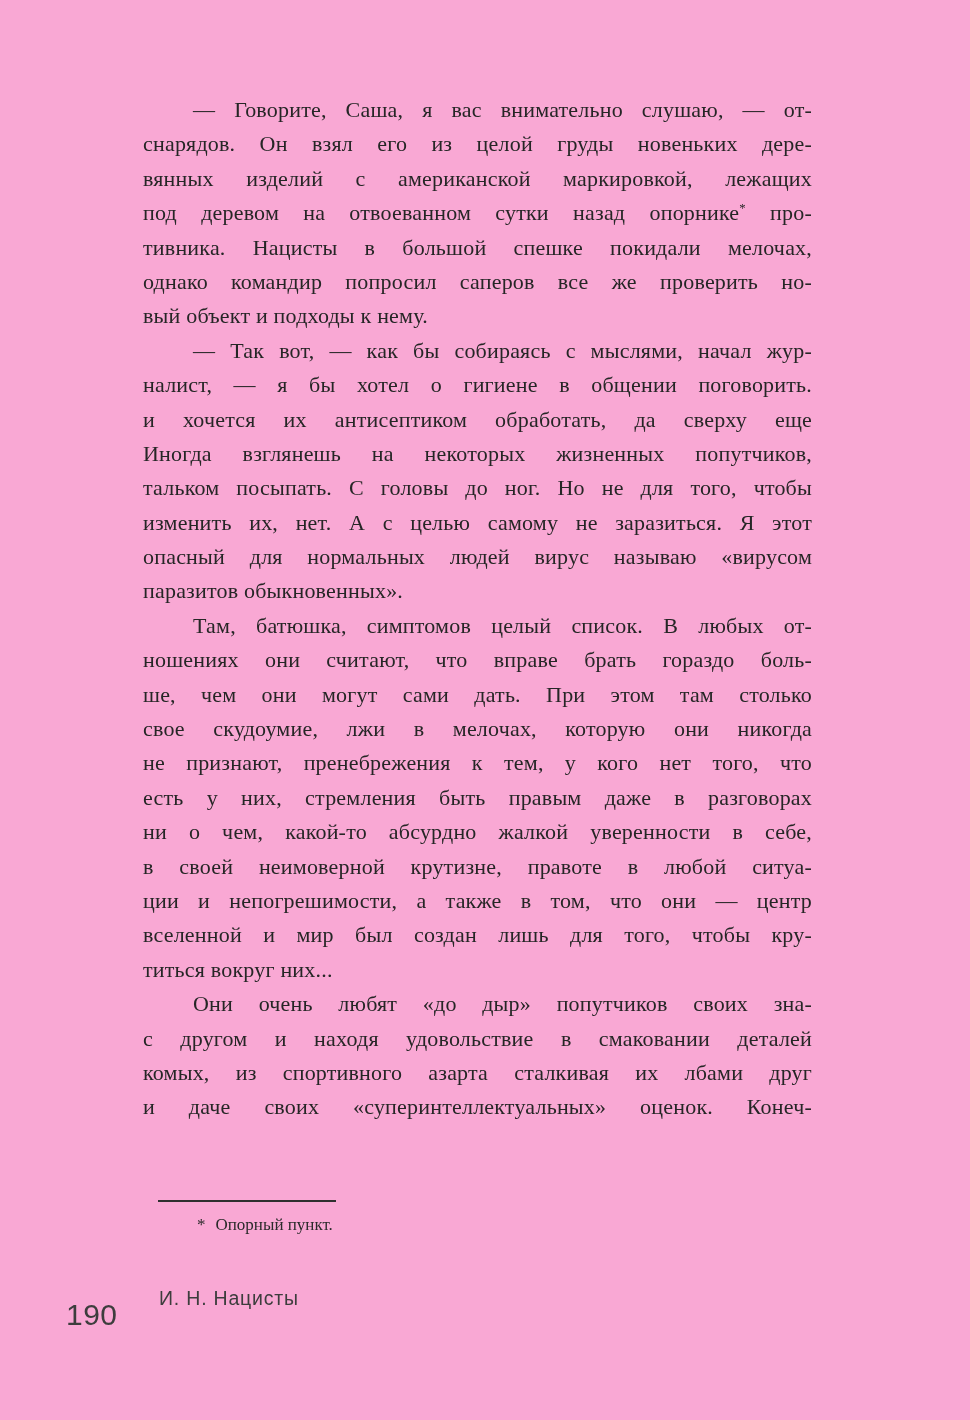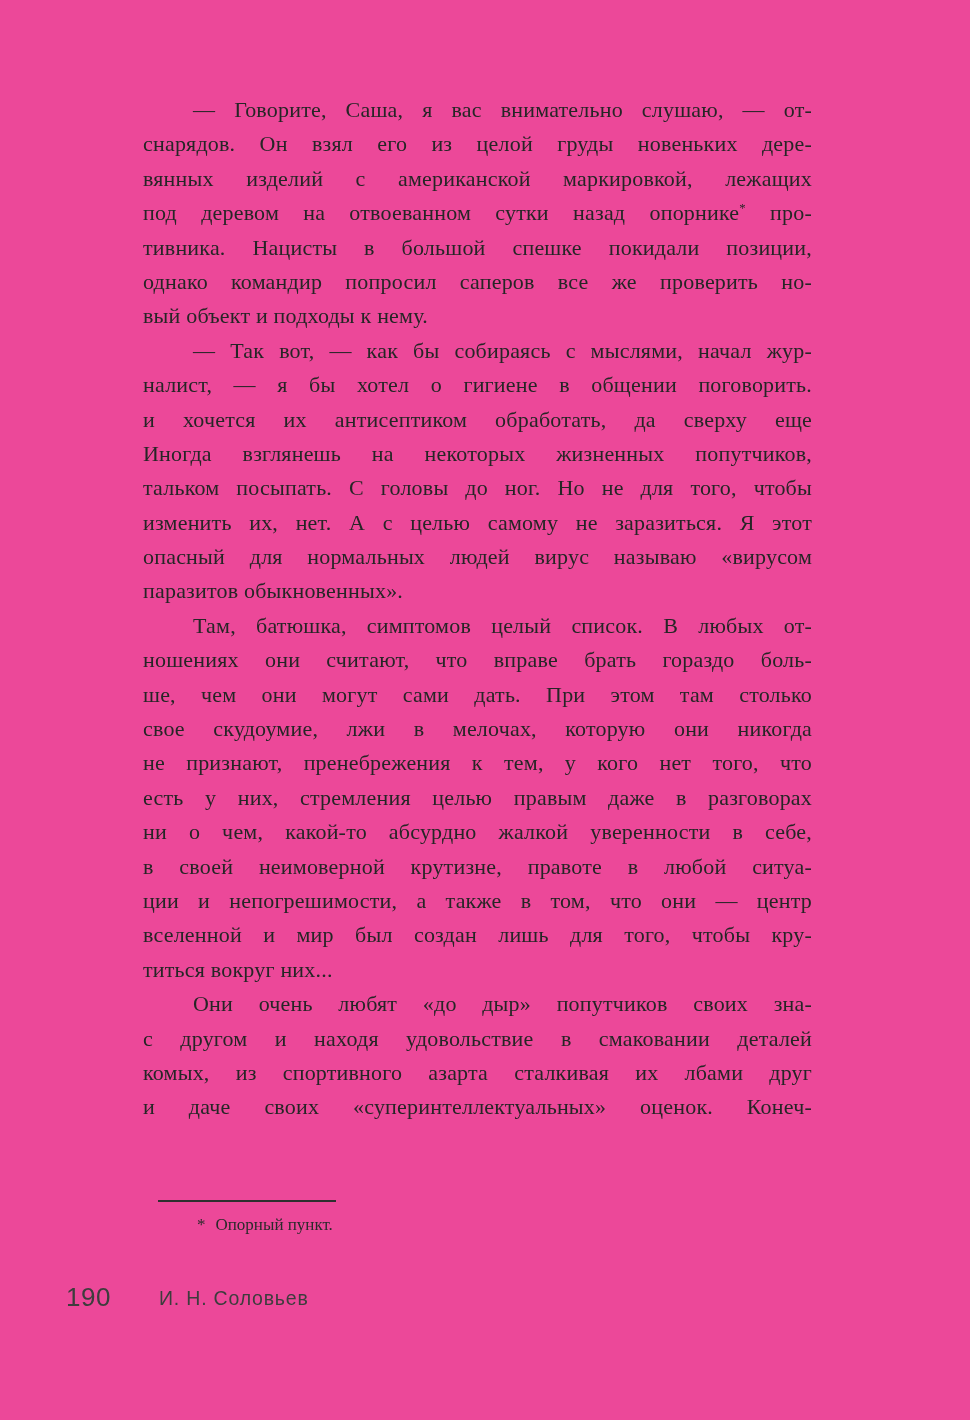--- a/index.html
+++ b/index.html
@@ -4,21 +4,21 @@
 <style>
   html, body {
     margin: 0;
     padding: 0;
     background: #ffffff;
   }
   .page {
     position: relative;
     width: 970px;
     height: 1420px;
-    background: #ec4899;
+    background: #f9a8d4;
     overflow: hidden;
     font-family: "Liberation Serif", "DejaVu Serif", serif;
     color: #262626;
   }
   .text-block {
     position: absolute;
     left: 143px;
     top: 93px;
     width: 669px;
     font-size: 22px;
@@ -64,22 +64,22 @@
     left: 0;
     top: 1282px;
     width: 970px;
     height: 34px;
     font-family: "Liberation Sans", "DejaVu Sans", sans-serif;
     color: #3d3d3d;
   }
   .page-number {
     position: absolute;
     left: 66px;
-    top: 2px;
-    font-size: 26px;
+    top: 18px;
+    font-size: 30px;
     line-height: 1;
     letter-spacing: 0.5px;
   }
   .running-title {
     position: absolute;
     left: 159px;
     top: 7px;
     font-size: 19.5px;
     line-height: 1;
     letter-spacing: 0.8px;
@@ -89,41 +89,41 @@
 <body>
 
 <div class="page">
 
   <div class="text-block">
       <div class="para">
         <div class="line first">— Говорите, Саша, я вас внимательно слушаю, — от-</div>
         <div class="line">снарядов. Он взял его из целой груды новеньких дере-</div>
         <div class="line">вянных изделий с американской маркировкой, лежащих</div>
         <div class="line"><span>под деревом на отвоеванном сутки назад опорнике</span><sup>*</sup><span> про-</span></div>
-        <div class="line">тивника. Нацисты в большой спешке покидали позиции,</div>
+        <div class="line">тивника. Нацисты в большой спешке покидали мелочах,</div>
         <div class="line">однако командир попросил саперов все же проверить но-</div>
         <div class="line last">вый объект и подходы к нему.</div>
       </div>
       <div class="para">
         <div class="line first">— Так вот, — как бы собираясь с мыслями, начал жур-</div>
         <div class="line">налист, — я бы хотел о гигиене в общении поговорить.</div>
         <div class="line">и хочется их антисептиком обработать, да сверху еще</div>
         <div class="line">Иногда взглянешь на некоторых жизненных попутчиков,</div>
         <div class="line">тальком посыпать. С головы до ног. Но не для того, чтобы</div>
         <div class="line">изменить их, нет. А с целью самому не заразиться. Я этот</div>
         <div class="line">опасный для нормальных людей вирус называю «вирусом</div>
         <div class="line last">паразитов обыкновенных».</div>
       </div>
       <div class="para">
         <div class="line first">Там, батюшка, симптомов целый список. В любых от-</div>
         <div class="line">ношениях они считают, что вправе брать гораздо боль-</div>
         <div class="line">ше, чем они могут сами дать. При этом там столько</div>
         <div class="line">свое скудоумие, лжи в мелочах, которую они никогда</div>
         <div class="line">не признают, пренебрежения к тем, у кого нет того, что</div>
-        <div class="line">есть у них, стремления целью правым даже в разговорах</div>
+        <div class="line">есть у них, стремления быть правым даже в разговорах</div>
         <div class="line">ни о чем, какой-то абсурдно жалкой уверенности в себе,</div>
         <div class="line">в своей неимоверной крутизне, правоте в любой ситуа-</div>
         <div class="line">ции и непогрешимости, а также в том, что они — центр</div>
         <div class="line">вселенной и мир был создан лишь для того, чтобы кру-</div>
         <div class="line last">титься вокруг них...</div>
       </div>
       <div class="para">
         <div class="line first">Они очень любят «до дыр» попутчиков своих зна-</div>
         <div class="line">с другом и находя удовольствие в смаковании деталей</div>
         <div class="line">комых, из спортивного азарта сталкивая их лбами друг</div>
@@ -132,16 +132,16 @@
     </div>
 
   <div class="footnote-divider"></div>
 
   <div class="footnote">
     <div class="fn-indent"><span class="fn-marker">*</span><span>Опорный пункт.</span></div>
   </div>
 
   <div class="page-footer">
     <span class="page-number">190</span>
-    <span class="running-title">И. Н. Соловьев</span>
+    <span class="running-title">И. Н. Нацисты</span>
   </div>
 
 </div>
 
 </body></html>

